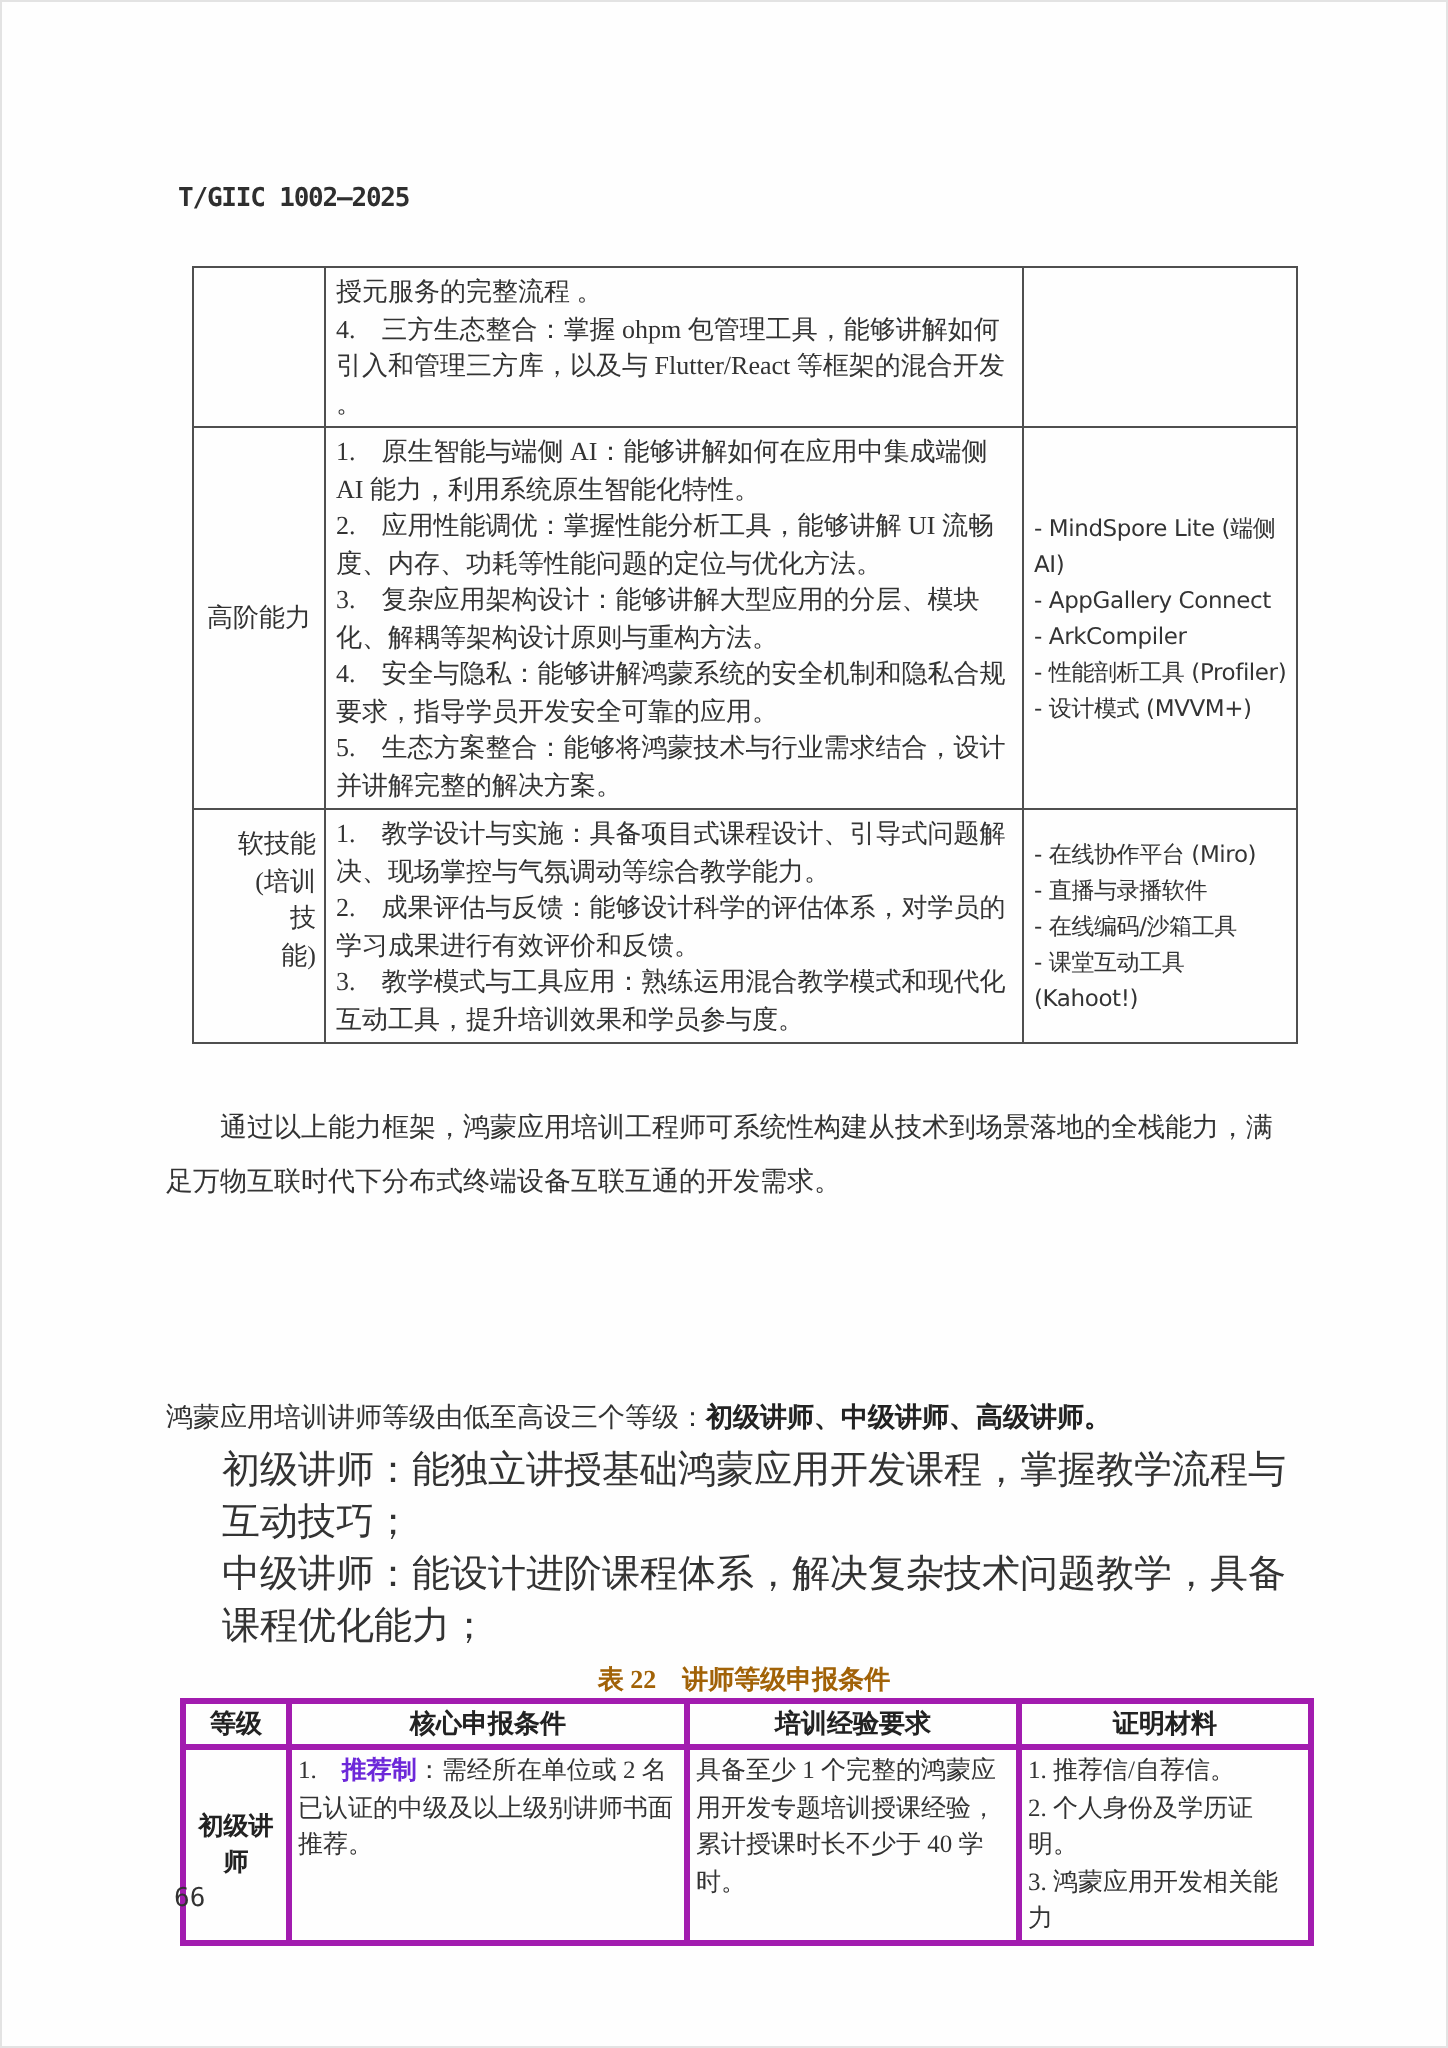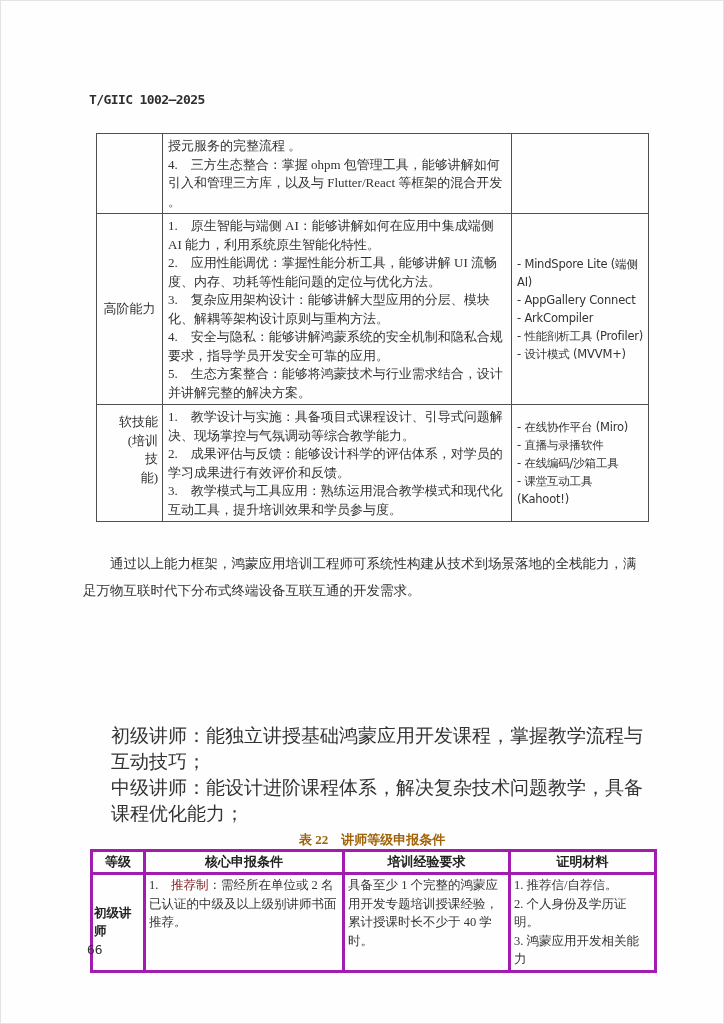--- a/index.html
+++ b/index.html
@@ -84,24 +84,24 @@
   }
   .app-table th{
     height:23px;font-size:13px;font-weight:bold;text-align:center;
     padding:1px 2px;color:#222222;
   }
   .app-table td{
     height:57px;vertical-align:top;
     padding:1px 3px;line-height:18.5px;
   }
   .app-table td.lvl2{
-    vertical-align:middle;text-align:left;font-weight:bold;
+    vertical-align:middle;text-align:center;font-weight:bold;
     padding:1px 1px;color:#222222;
   }
-  .app-table .core b{font-weight:normal;color:#7f1d1d;}
+  .app-table .core b{font-weight:bold;color:#6d28d9;}
   .mat-item{margin:0;}
   .page-number{
     position:absolute;left:86px;top:941px;
     font-family:"DejaVu Sans Mono","Liberation Mono",monospace;
     font-size:13px;color:#333333;
   }
 </style>
 </head>
 <body>
 
@@ -156,20 +156,23 @@
           <div class="tool-item">- 在线编码/沙箱工具</div>
           <div class="tool-item">- 课堂互动工具 (Kahoot!)</div>
         </td>
       </tr>
     </tbody>
   </table>
 
   <div class="summary">通过以上能力框架，鸿蒙应用培训工程师可系统性构建从技术到场景落地的全栈能力，满足万物互联时代下分布式终端设备互联互通的开发需求。</div>
 
 
+  <div class="intro">
+    <span>鸿蒙应用培训讲师等级由低至高设三个等级：</span><b>初级讲师、中级讲师、高级讲师。</b>
+  </div>
 
   <div class="levels">
     <div>初级讲师：能独立讲授基础鸿蒙应用开发课程，掌握教学流程与互动技巧；</div>
     <div>中级讲师：能设计进阶课程体系，解决复杂技术问题教学，具备课程优化能力；</div>
   </div>
 
   <div class="t22-caption">表 22　讲师等级申报条件</div>
 
   <table class="app-table">
     <colgroup>

